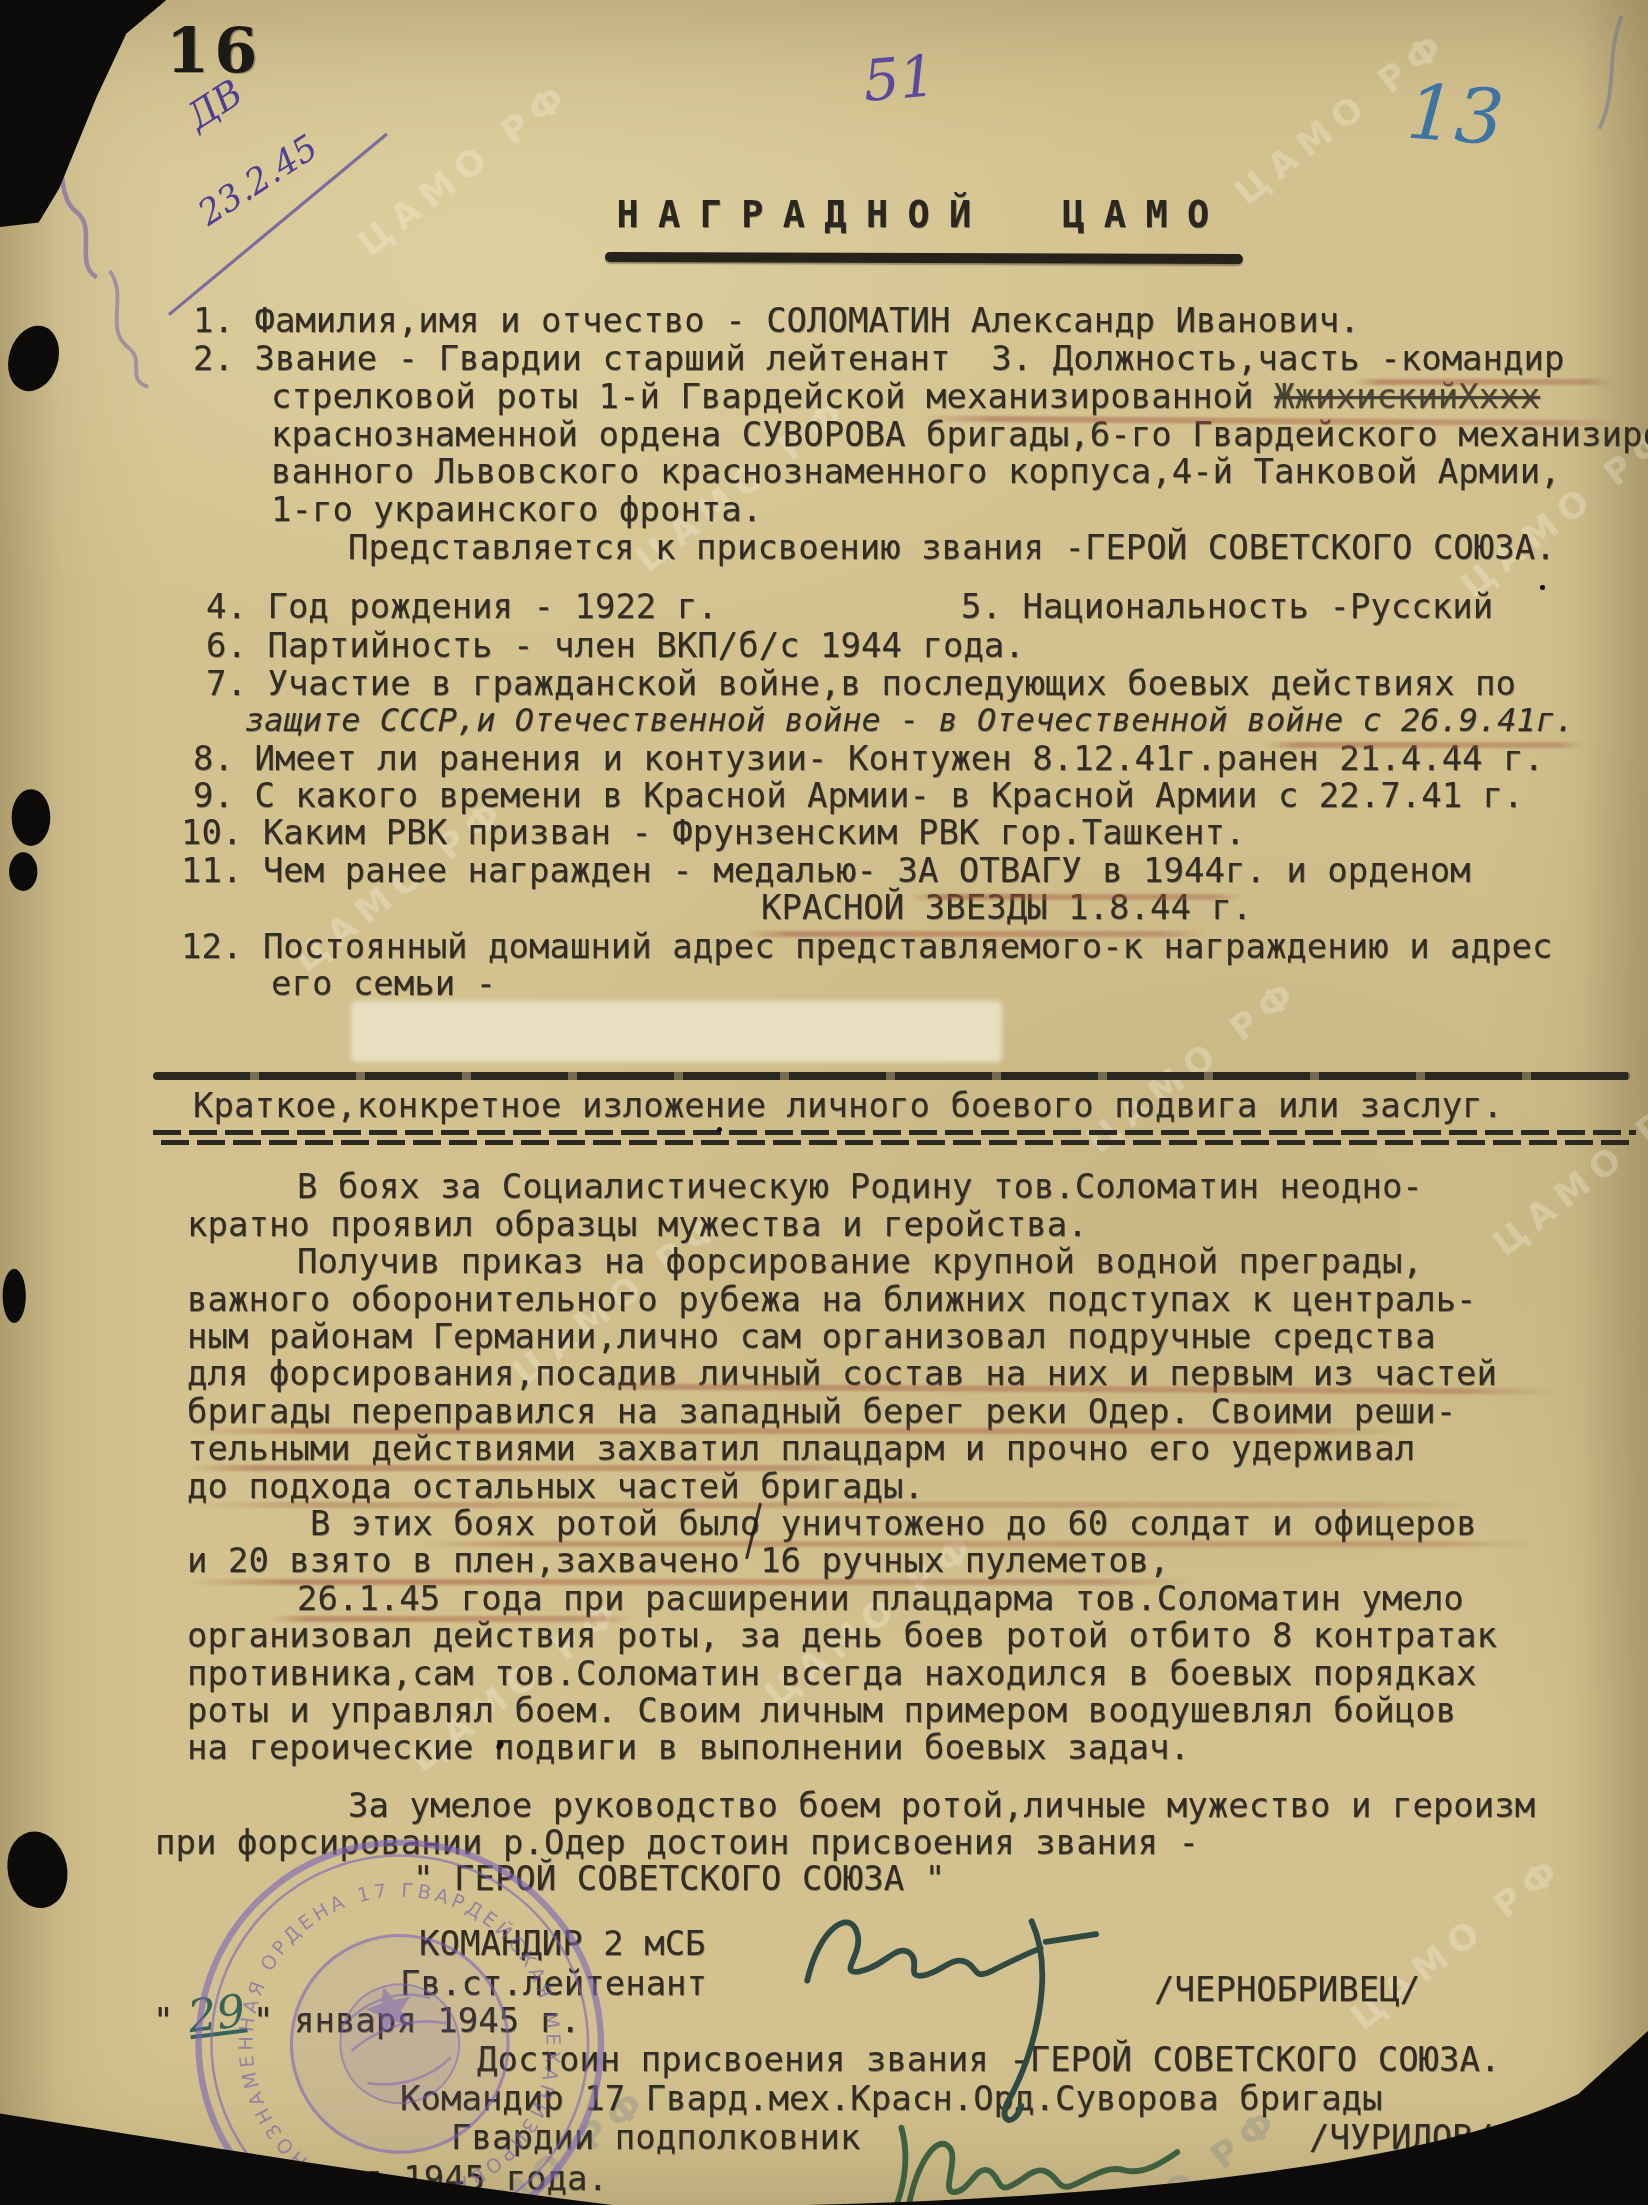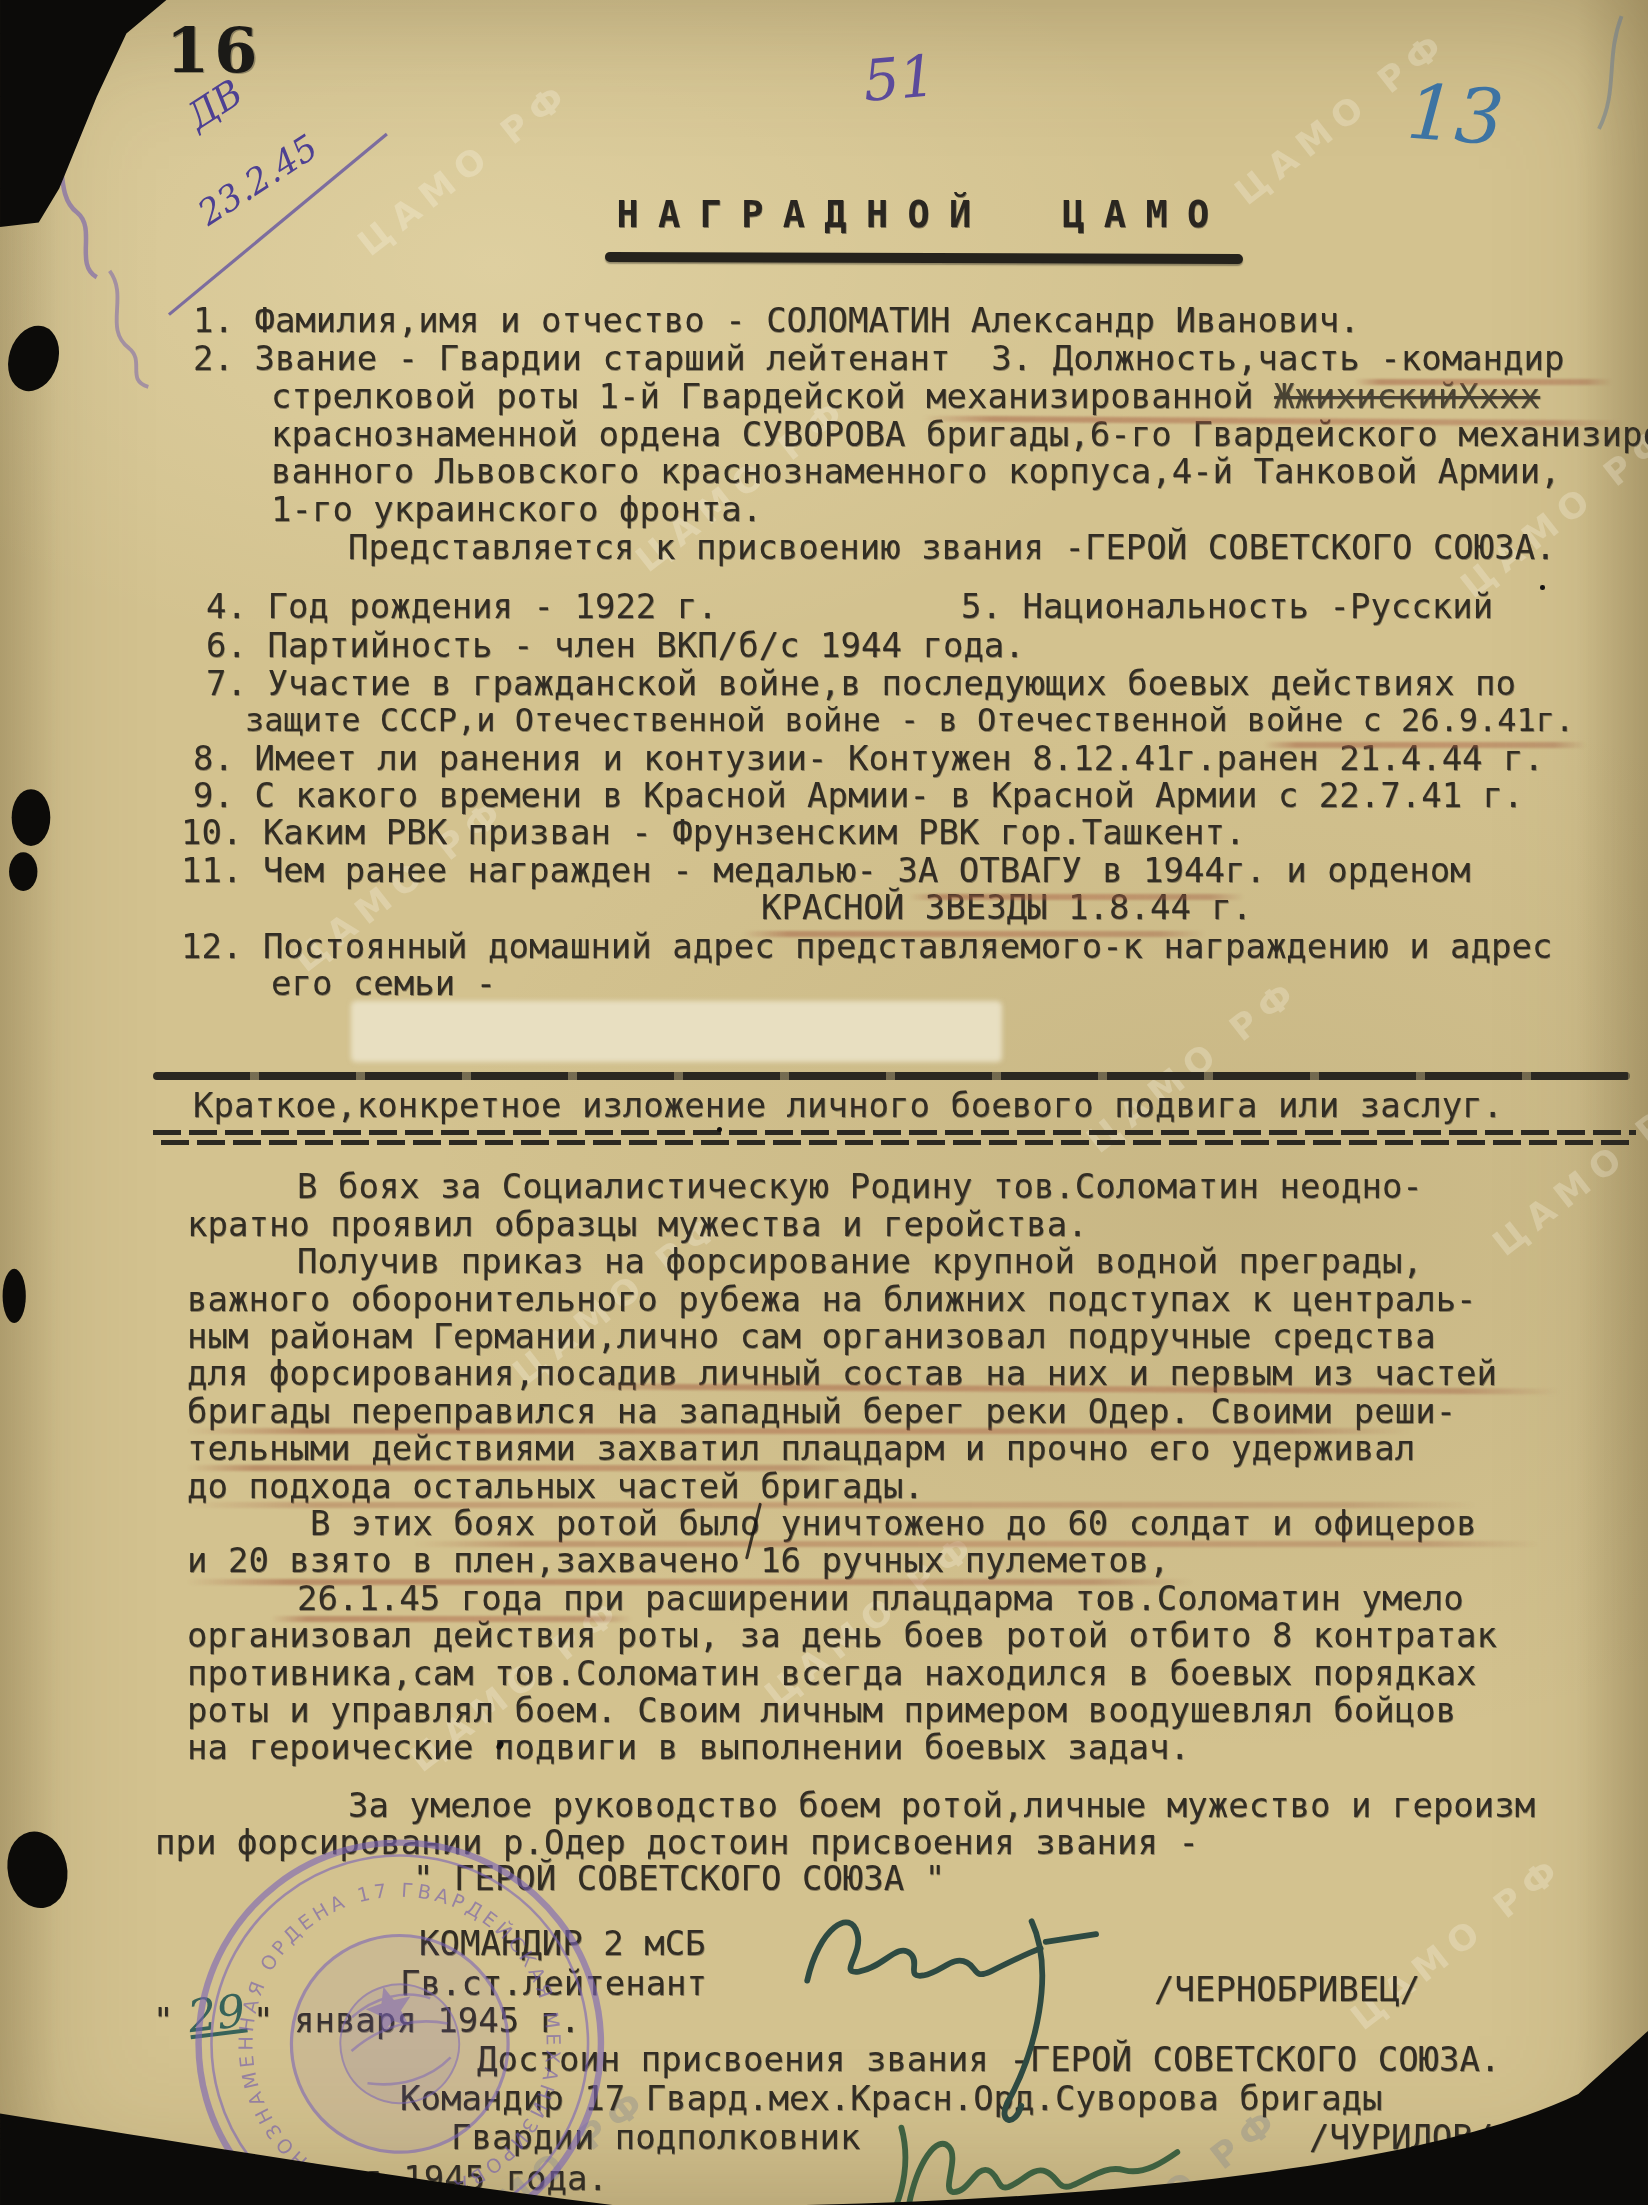--- a/index.html
+++ b/index.html
@@ -7,21 +7,21 @@
   .sheet{position:absolute;left:0;top:0;width:1648px;height:2205px;
     background:
       radial-gradient(1032px 580px at 30% 12%, rgba(255,246,210,.25), rgba(0,0,0,0) 70%),
       radial-gradient(1161px 774px at 75% 55%, rgba(120,100,55,.12), rgba(0,0,0,0) 70%),
       linear-gradient(90deg, rgba(110,92,50,.18) 0, rgba(0,0,0,0) 58px),
       linear-gradient(270deg, rgba(110,92,50,.22) 0, rgba(0,0,0,0) 71px),
       #d3c28f;
     box-shadow:inset 0 0 142px rgba(92,74,36,.38);}
   .t{position:absolute;font:34px/37px "DejaVu Sans Mono",monospace;color:#322d24;
      text-shadow:0.6px 0.6px 0.6px rgba(50,44,34,.45);white-space:pre;}
-  .sm{font-size:32px;}
+  .sm{font-size:32px;font-style:italic;}
   .struck{text-decoration:line-through;text-decoration-thickness:3.2px;opacity:.85;}
   .title{position:absolute;left:213px;top:193px;width:1419px;text-align:center;
      font:bold 37px "DejaVu Sans Mono",monospace;letter-spacing:19.3px;word-spacing:30px;
      color:#2a2620;text-shadow:0.6px 0.6px 0.6px rgba(42,38,32,.5);}
   .title-underline{position:absolute;left:605px;top:253px;width:638px;height:9.7px;
      background:#25221c;border-radius:5.2px;transform:rotate(.2deg);box-shadow:0 1.9px 1.3px rgba(37,34,28,.4);}
   .sec-overline{position:absolute;left:153px;top:1072px;width:1477px;height:8.4px;border-radius:3.9px;
      background:repeating-linear-gradient(90deg,#2b2821 0 97px,rgba(43,40,33,.55) 97px 106px);}
   .sec-underline{position:absolute;left:153px;top:1130px;width:1483px;height:15.5px;
      background-image:

